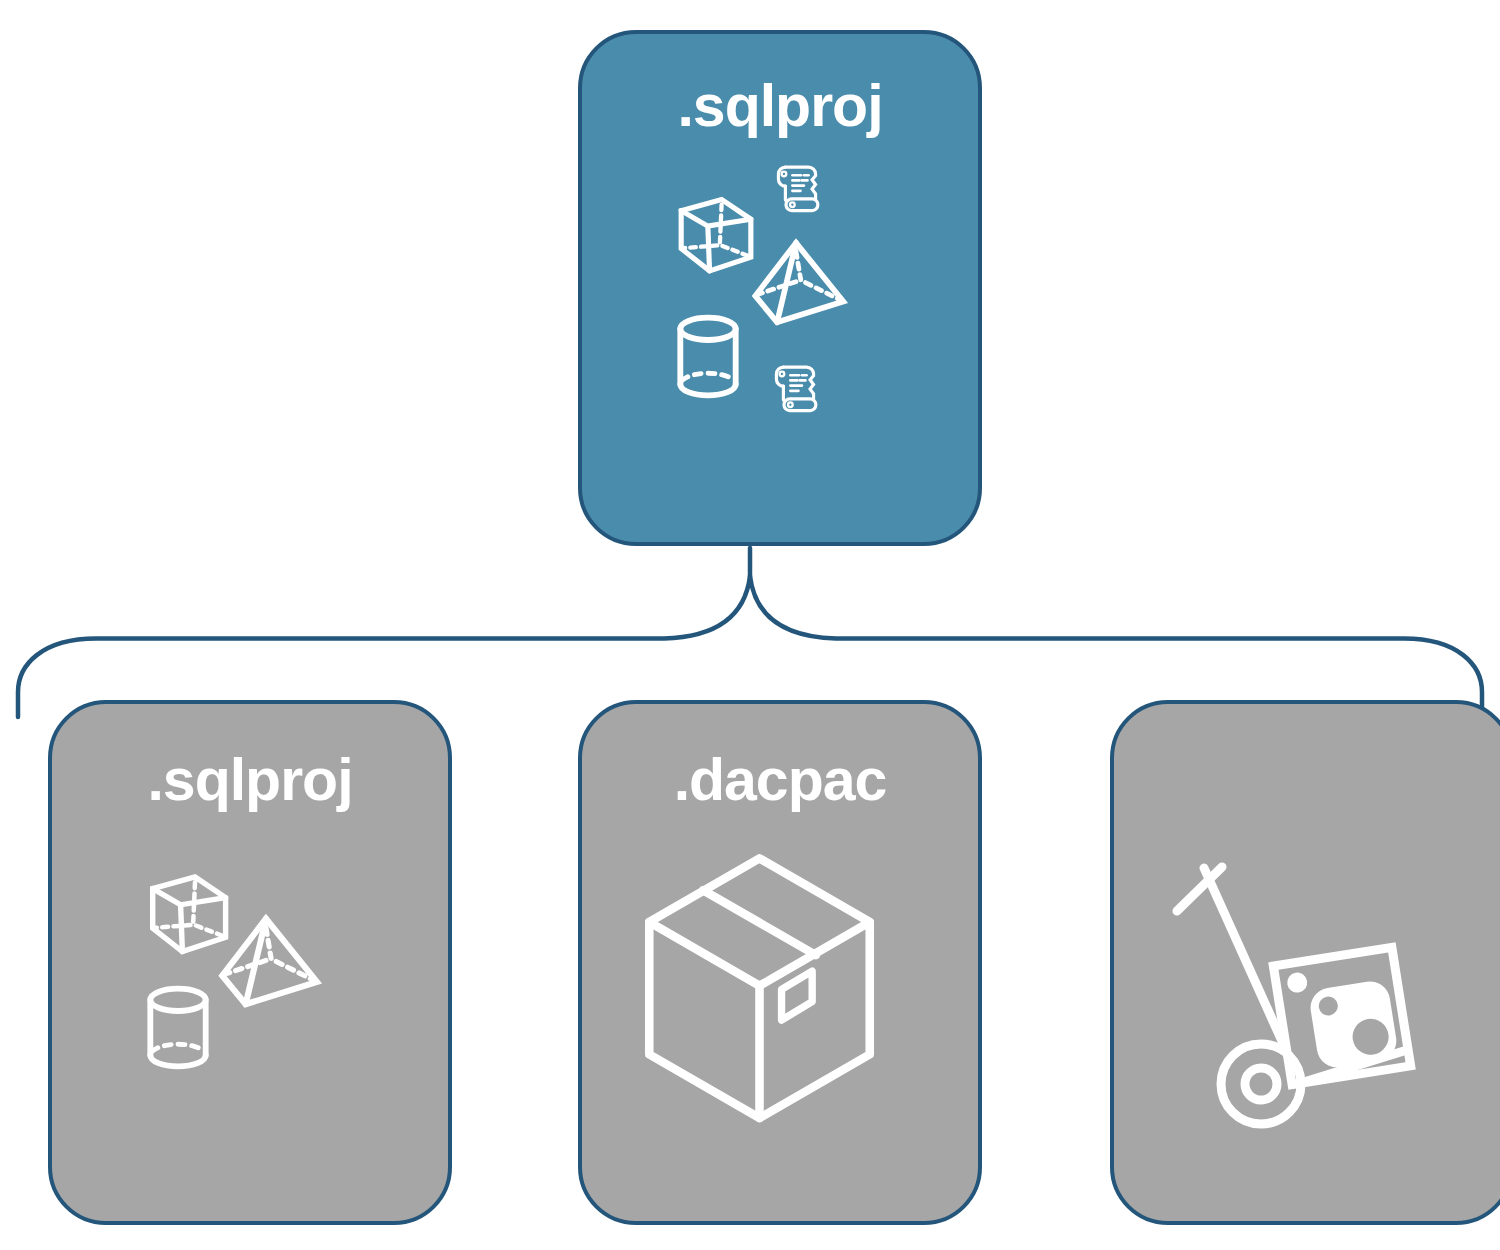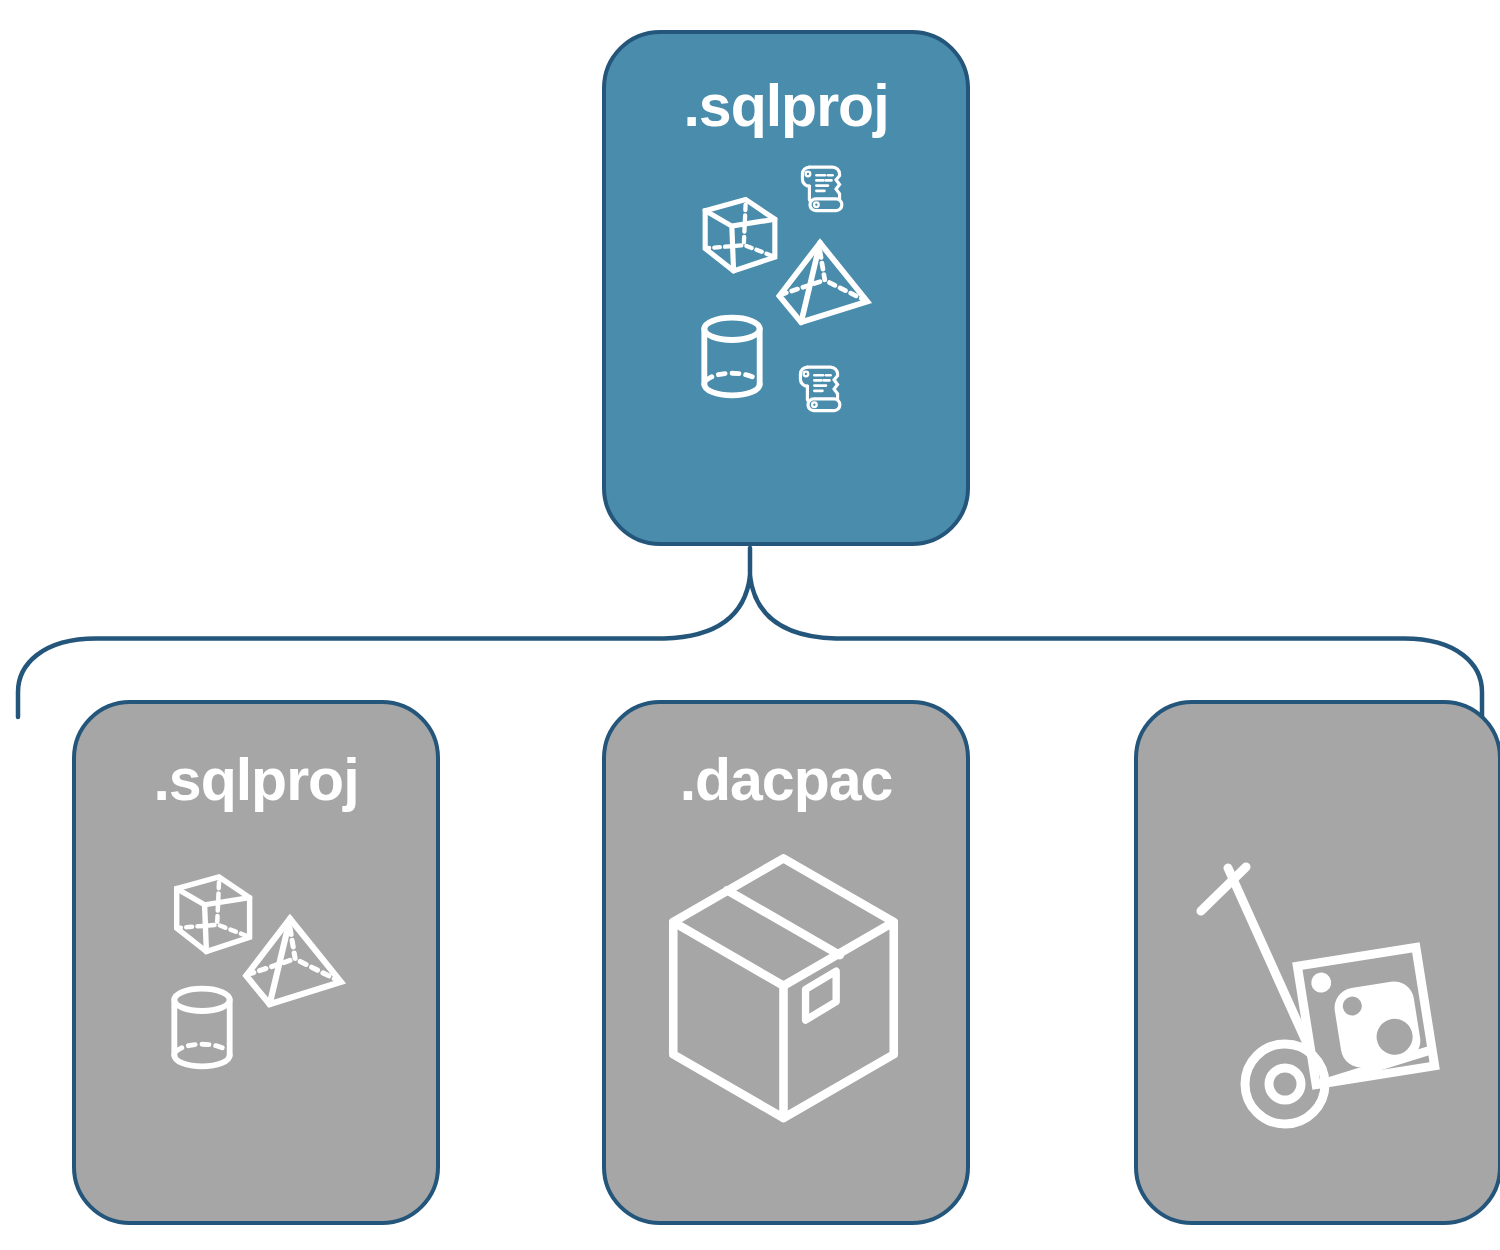--- a/index.html
+++ b/index.html
@@ -5,25 +5,24 @@
   html,body{margin:0;padding:0;background:#ffffff;}
   .canvas{
     position:relative;
     width:1500px;height:1250px;
     background:#ffffff;
     font-family:"Liberation Sans", sans-serif;
     overflow:hidden;
   }
   .card{
     position:absolute;
-    width:368px;height:516px;
+    width:404px;height:516px;
     border:4.5px solid var(--outline,#24567b);
     border-radius:58px;
     box-sizing:border-box;
-    margin-left:24px;
   }
   .card.root{ left:578px; top:30px; background:var(--teal,#4a8cac); }
   .card.child{ top:700px; height:525px; background:var(--gray,#a6a6a6); }
   .card.c1{ left:48px; }
   .card.c2{ left:578px; }
   .card.c3{ left:1110px; }
   .card h2{
     margin:0; padding-top:38px;
     text-align:center;
     font-size:59px; font-weight:bold;

